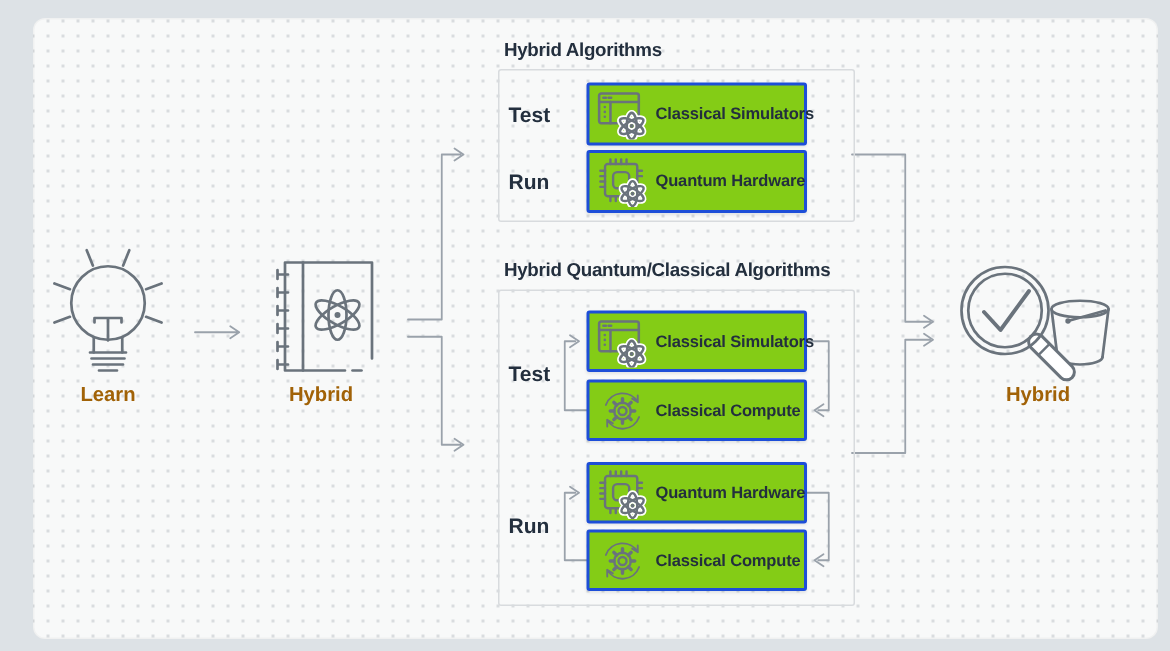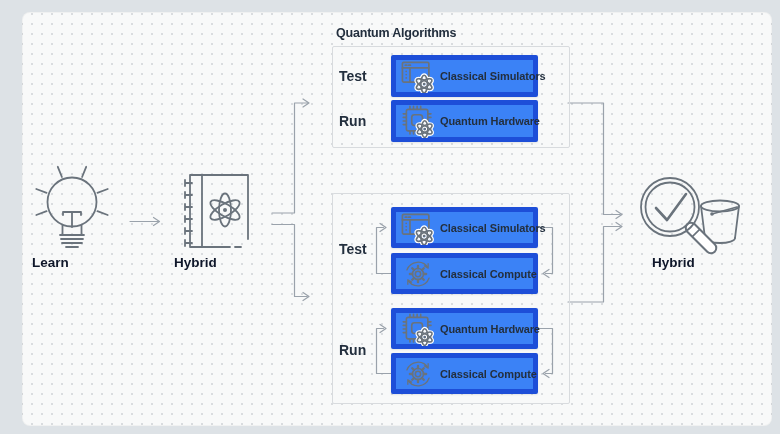--- a/index.html
+++ b/index.html
@@ -7,25 +7,25 @@
           font-family:"Liberation Sans","DejaVu Sans",sans-serif;}
   .card{position:absolute;left:22px;top:12px;width:748px;height:412px;background:#f8f9f9;
         border-radius:8px;border:1px solid rgba(0,0,0,0.03);
         background-image:radial-gradient(#d9dcdf 1px, transparent 1.2px);
         background-size:10px 10px;background-position:4px 6px;}
   .layer{position:absolute;left:0;top:0;width:780px;height:434px;pointer-events:none;}
   .abs{position:absolute;}
   .section-box{position:absolute;border:1px solid #d8dbde;border-radius:2px;background:transparent;}
   .section-title{position:absolute;font-size:12.5px;font-weight:700;color:#232f3e;letter-spacing:-0.2px;white-space:nowrap;}
   .row-label{position:absolute;font-size:14px;font-weight:700;color:#232f3e;line-height:18px;text-align:center;}
-  .subbox{position:absolute;width:147px;height:41px;background:#3b82f6;border:5px solid #1d4ed8;border-radius:2px;
+  .subbox{position:absolute;width:147px;height:41px;background:#84cc16;border:2px solid #1d4ed8;border-radius:2px;
           box-shadow:0 1px 2px rgba(35,47,62,0.10);display:flex;align-items:center;box-sizing:border-box;}
   .subbox svg{margin-left:4px;flex:none;}
   .sublabel{font-size:11px;font-weight:700;color:#232f3e;margin-left:4px;white-space:nowrap;letter-spacing:-0.1px;}
-  .stage-label{position:absolute;width:80px;text-align:left;font-size:13.5px;font-weight:700;color:#0f172a;}
+  .stage-label{position:absolute;width:80px;text-align:center;font-size:13.5px;font-weight:700;color:#a16207;}
   .icon-stroke{stroke:#6a737c;fill:none;stroke-width:1.8;stroke-linecap:round;stroke-linejoin:round;}
   .conn{stroke:#9aa2ab;fill:none;stroke-width:1.2;stroke-linecap:round;stroke-linejoin:round;}
 </style>
 </head>
 <body>
 
 <div class="canvas">
   <div class="card"></div>
 
   <svg class="layer" viewBox="0 0 780 434">
@@ -77,21 +77,21 @@
       <path d="M57,58 L77,78" stroke="#6a737c" stroke-width="12.5"></path>
       <path d="M57,58 L77,78" stroke="#ffffff" stroke-width="8.5"></path>
       <path d="M58.6,66.4 L65.4,59.6" stroke-width="1.6"></path>
       <circle cx="36" cy="37" r="29"></circle>
       <circle cx="36" cy="37" r="24.5"></circle>
       <path d="M22,38 L33,50 L52,24" stroke-width="2.6"></path>
     </g>
   </svg>
   <div class="stage-label" style="left:652px;top:255px">Hybrid</div>
 
-  <div class="section-title" style="left:336px;top:26px">Quantum Algorithms</div>
+  <div class="section-title" style="left:336px;top:26px">Hybrid Algorithms</div>
   <div class="section-box" style="left:332px;top:46px;width:236px;height:100px"></div>
   <div class="row-label" style="left:339px;top:67px">Test</div>
   <div class="row-label" style="left:339px;top:112px">Run</div>
 
   <div class="subbox" style="left:391px;top:55px;height:42px">
     <svg width="36" height="34" viewBox="0 0 38 36" class="icon-stroke">
       <rect x="2.5" y="3.5" width="28" height="21" rx="1.5"></rect>
       <path d="M2.5,9.5 H30.5"></path>
       <path d="M5.5,6.5 h1.8 M9.2,6.5 h1.8"></path>
       <path d="M10.5,9.5 V24.5"></path>
@@ -129,20 +129,21 @@
         </g>
         <ellipse rx="9.3" ry="3.5" transform="rotate(30)"></ellipse>
         <ellipse rx="9.3" ry="3.5" transform="rotate(90)"></ellipse>
         <ellipse rx="9.3" ry="3.5" transform="rotate(150)"></ellipse>
         <circle r="1.4" fill="#6a737c" stroke="none"></circle>
       </g>
     </svg>
     <span class="sublabel">Quantum Hardware</span>
   </div>
 
+  <div class="section-title" style="left:336px;top:173px">Hybrid Quantum/Classical Algorithms</div>
   <div class="section-box" style="left:332px;top:193px;width:236px;height:209px"></div>
   <div class="row-label" style="left:339px;top:240px">Test</div>
   <div class="row-label" style="left:339px;top:341px">Run</div>
 
   <div class="subbox" style="left:391px;top:207px">
     <svg width="36" height="34" viewBox="0 0 38 36" class="icon-stroke">
       <rect x="2.5" y="3.5" width="28" height="21" rx="1.5"></rect>
       <path d="M2.5,9.5 H30.5"></path>
       <path d="M5.5,6.5 h1.8 M9.2,6.5 h1.8"></path>
       <path d="M10.5,9.5 V24.5"></path>

